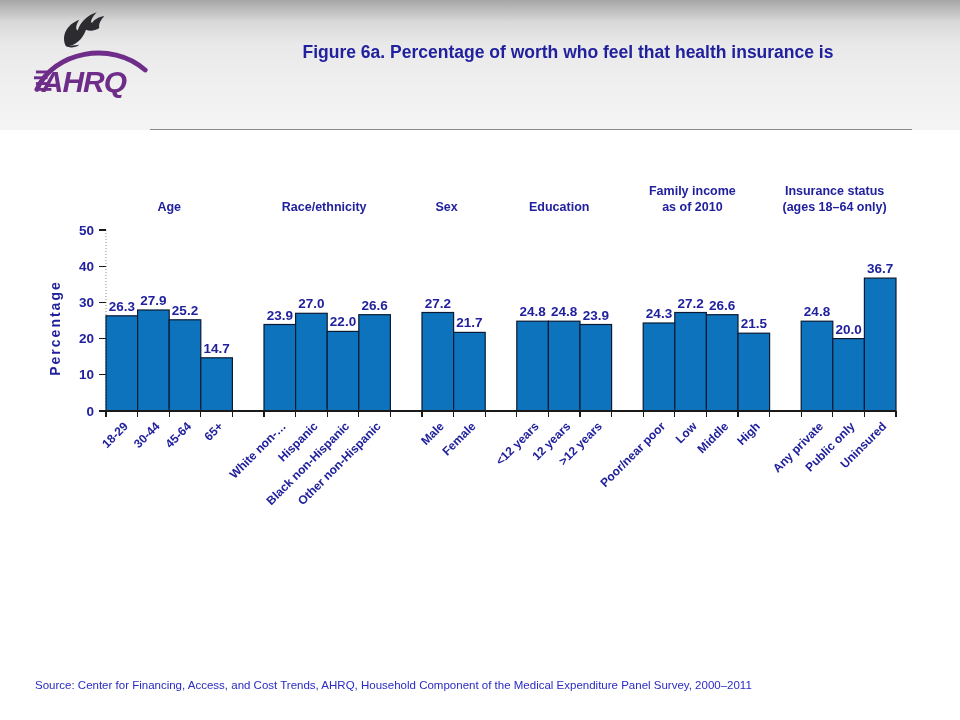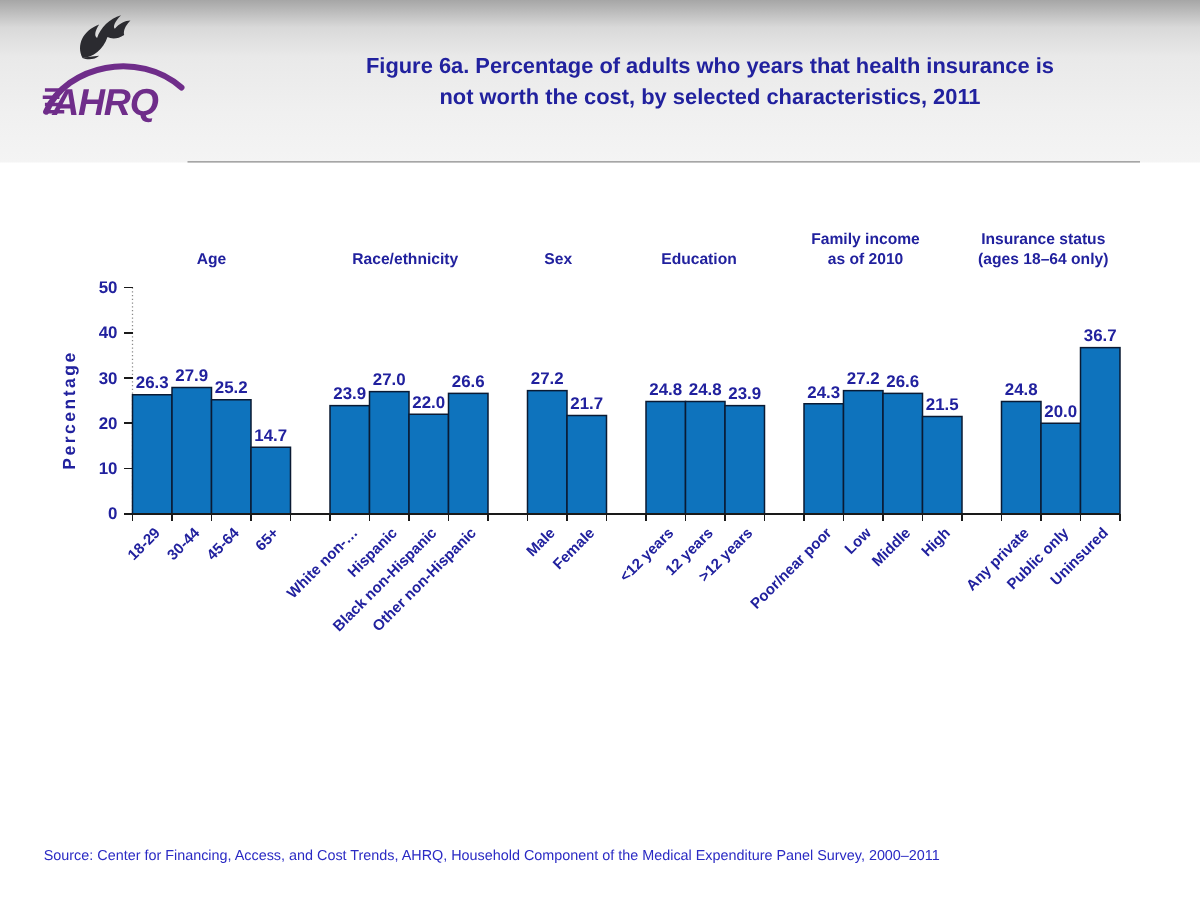--- a/index.html
+++ b/index.html
@@ -67,22 +67,21 @@
     <g stroke="var(--purple)" stroke-width="3">
       <line x1="2" y1="31" x2="16" y2="31"></line>
       <line x1="0" y1="37" x2="14" y2="37"></line>
       <line x1="2" y1="43" x2="16" y2="43"></line>
       <line x1="4" y1="49" x2="18" y2="49"></line>
     </g>
     <text x="8" y="52" font-family="Liberation Sans, sans-serif" font-size="31" font-weight="bold" font-style="italic" fill="var(--purple)" letter-spacing="-1">AHRQ</text>
   </svg>
 
   <div id="page-title">
-    <div>Figure 6a. Percentage of adults who years that health insurance is</div>
-    <div>not worth the cost, by selected characteristics, 2011</div>
+    <div>Figure 6a. Percentage of worth who feel that health insurance is</div>
   </div>
 
   <svg id="chart-svg" viewBox="0 0 960 540">
       <line x1="106" y1="271" x2="106" y2="90" stroke="#8a8a8a" stroke-width="1" stroke-dasharray="1,2"></line>
       <line x1="99" y1="271" x2="106" y2="271" stroke="#1a1a1a" stroke-width="1.3" shape-rendering="crispEdges"></line>
       <text x="94" y="275.5" text-anchor="end" class="ytick">0</text>
       <line x1="99" y1="234.8" x2="106" y2="234.8" stroke="#1a1a1a" stroke-width="1.3" shape-rendering="crispEdges"></line>
       <text x="94" y="239.3" text-anchor="end" class="ytick">10</text>
       <line x1="99" y1="198.6" x2="106" y2="198.6" stroke="#1a1a1a" stroke-width="1.3" shape-rendering="crispEdges"></line>
       <text x="94" y="203.1" text-anchor="end" class="ytick">20</text>

